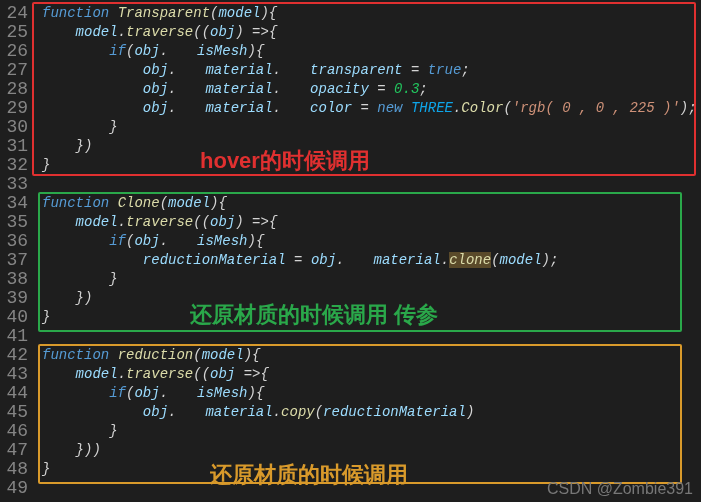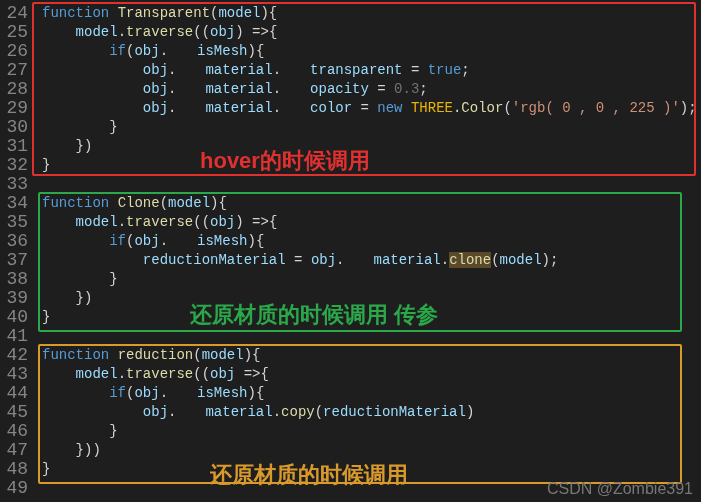--- a/index.html
+++ b/index.html
@@ -28,29 +28,29 @@
     line-height: 19px;
     font-size: 18px;
   }
   .code-area {
     flex: 1;
     padding: 4px 0 4px 8px;
     line-height: 19px;
     white-space: pre;
     position: relative;
   }
-  .line { display: block; height: 19px; }
+  .line { display: block; height: 19px; font-style: italic; }
   .kw   { color: #569cd6; }       
   .fn   { color: #dcdcaa; }       
   .var  { color: #9cdcfe; }       
   .prop { color: #9cdcfe; margin-left: 29px; }
-  .num  { color: #737373; }
+  .num  { color: #22c55e; }
   .str  { color: #ce9178; }
   .pun  { color: #d4d4d4; }
-  .cls  { color: #eab308; }       
+  .cls  { color: #0ea5e9; }       
   .hl   { background: #5a4a2a; }  
   .annotation {
     position: absolute;
     font-size: 22px;
     font-weight: bold;
     pointer-events: none;
     font-family: 'Microsoft YaHei', sans-serif;
   }
   .box {
     position: absolute;

